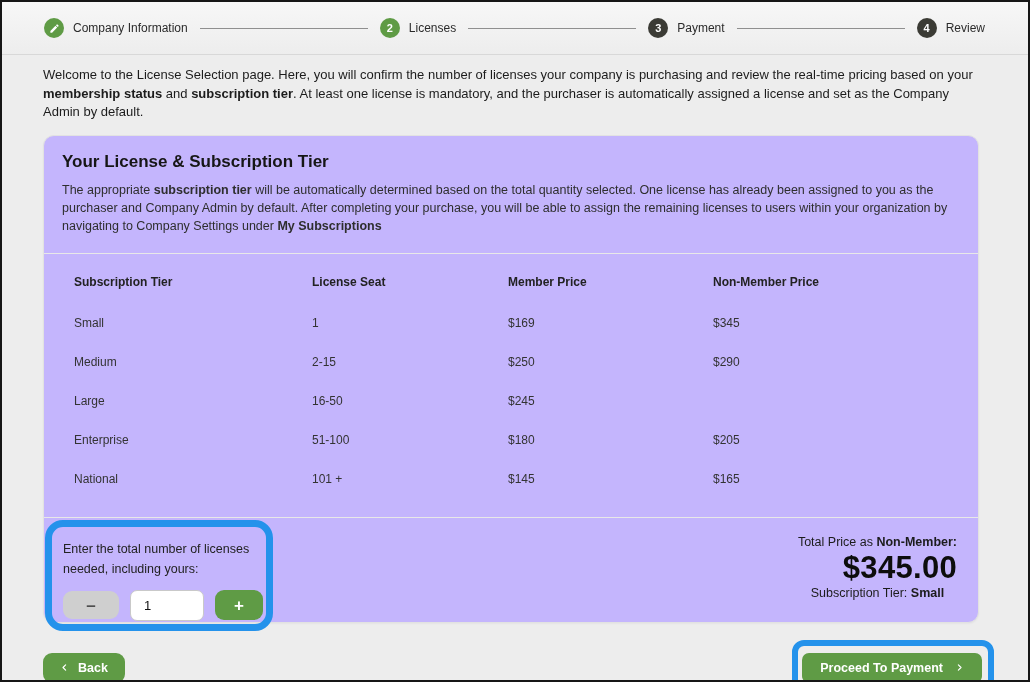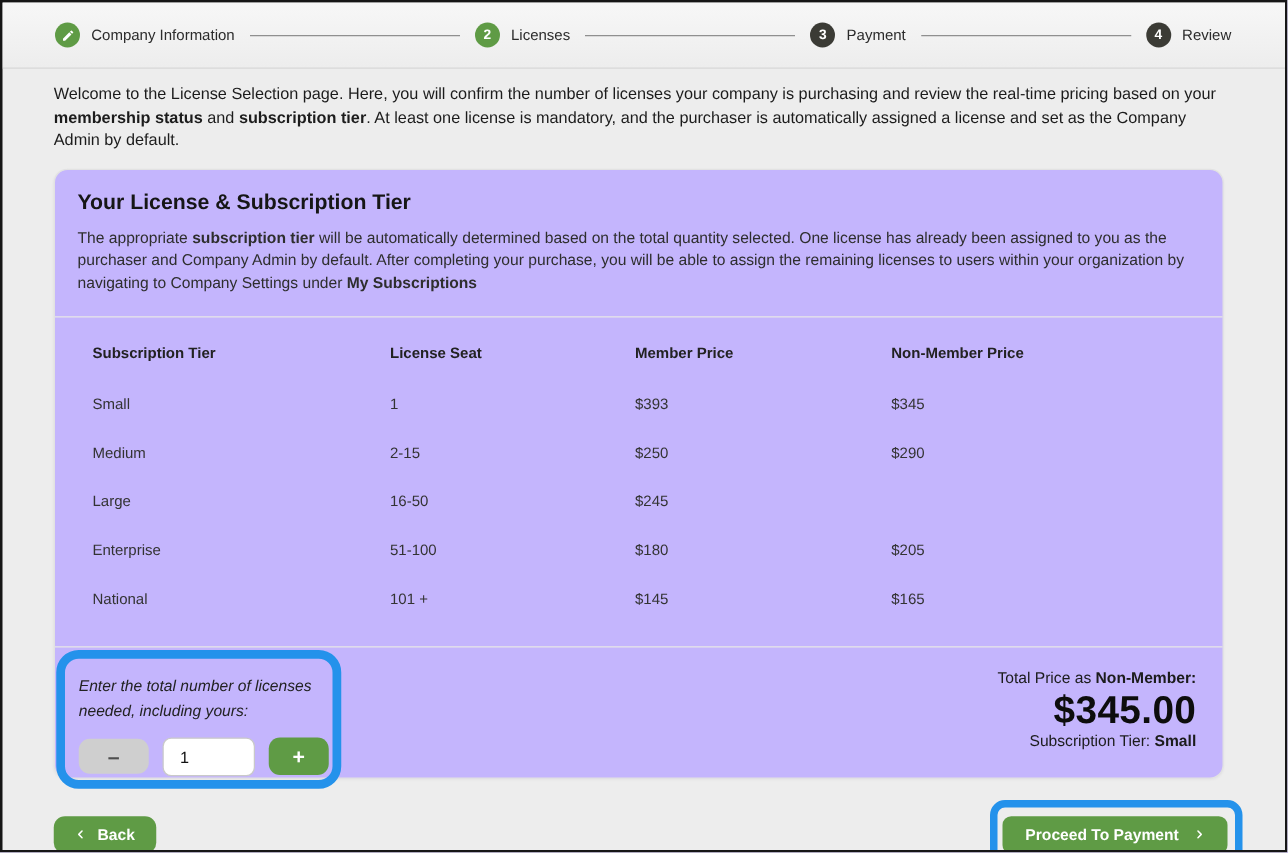--- a/index.html
+++ b/index.html
@@ -33,34 +33,34 @@
 
   
   .tbl{ padding:0 20px 18px 30px; }
   .tbl-header,.tbl-row{ display:grid; grid-template-columns:238px 196px 205px 1fr; align-items:center; }
   .tbl-header{ height:50px; padding-top:6px; font-size:12px; font-weight:700; color:#222; }
   .tbl-row{ height:39px; font-size:12px; color:#333; }
 
   
   .card-footer{ display:flex; justify-content:space-between; position:relative; height:104px; }
   .qty{ padding:21px 0 0 19px; width:240px; }
-  .qty-label{ font-size:12.5px; line-height:20px; color:#222; width:205px;font-style:italic; }
+  .qty-label{ font-size:12.5px; line-height:20px; color:#222; width:205px; }
   .qty-controls{ display:flex; gap:11px; margin-top:11px; align-items:center; }
   .btn-minus{ width:56px; height:28px; background:#cfcfcf; border:none; border-radius:9px;
               color:#4e4e4e; font-size:17px; font-weight:700; line-height:1; cursor:pointer; }
   .qty-input{ width:74px; height:31px; border:1px solid #c9c9c9; border-radius:7px; padding:0 0 0 13px;
               font-size:13px; color:#111; font-family:inherit; }
   .btn-plus{ width:48px; height:30px; background:#5f9b45; border:none; border-radius:9px;
              color:#fff; font-size:17px; font-weight:700; line-height:1; cursor:pointer; }
   .ring-qty{ position:absolute; left:1px; top:2px; width:228px; height:111px;
              border:7px solid #2492eb; border-radius:18px; pointer-events:none; z-index:5; }
   .total{ padding:17px 21px 0 0; text-align:right; }
   .total-line{ font-size:12.5px; color:#1c1c1c; }
   .total-amount{ font-size:31px; font-weight:600; color:#0d0d0d; line-height:37px; letter-spacing:.3px; }
-  .tier-line{ font-size:12.5px; color:#1c1c1c; }
+  .tier-line{ font-size:12.5px; color:#1c1c1c;text-align:center; }
 
   
   .bottom-bar{ display:flex; justify-content:space-between; align-items:center; margin:30px 46px 0 41px;gap:47px; }
   .btn-back{ display:flex; gap:9px; align-items:center; background:#5f9b45; color:#fff; border:none;
              border-radius:9px; height:30px; padding:0 17px; font-size:12.5px; font-weight:700;
              font-family:inherit; cursor:pointer; }
   .proceed-wrap{ position:relative; }
   .ring-proceed{ position:absolute; left:-10px; top:-13px; right:-12px; bottom:-11px;
                  border:6px solid #2492eb; border-radius:12px; pointer-events:none; }
   .btn-proceed{ display:flex; gap:12px; align-items:center; background:#5f9b45; color:#fff; border:none;
@@ -112,21 +112,21 @@
       <div class="tbl-header">
         <span>Subscription Tier</span>
         <span>License Seat</span>
         <span>Member Price</span>
         <span>Non-Member Price</span>
       </div>
       <div>
           <div class="tbl-row">
             <span>Small</span>
             <span>1</span>
-            <span>$393</span>
+            <span>$169</span>
             <span>$345</span>
           </div>
           <div class="tbl-row">
             <span>Medium</span>
             <span>2-15</span>
             <span>$250</span>
             <span>$290</span>
           </div>
           <div class="tbl-row">
             <span>Large</span>

